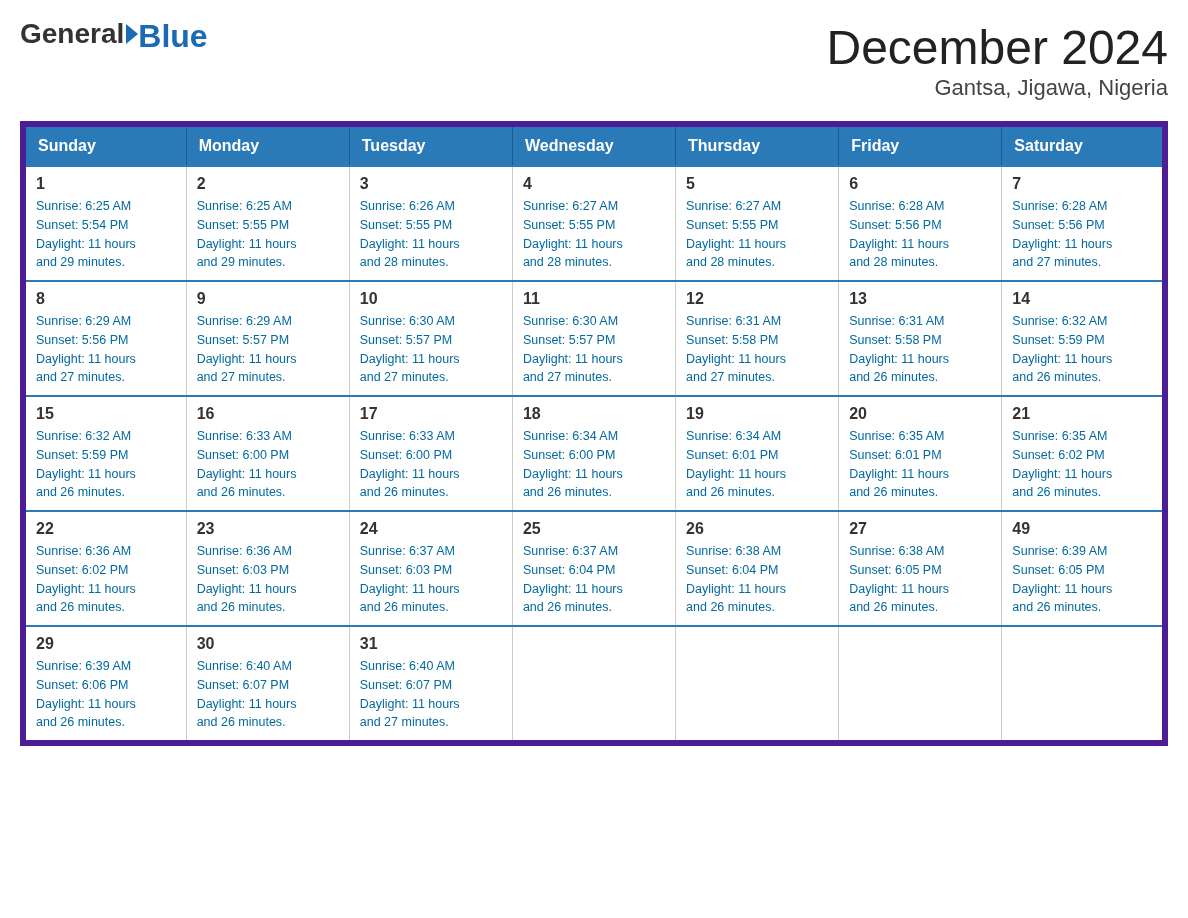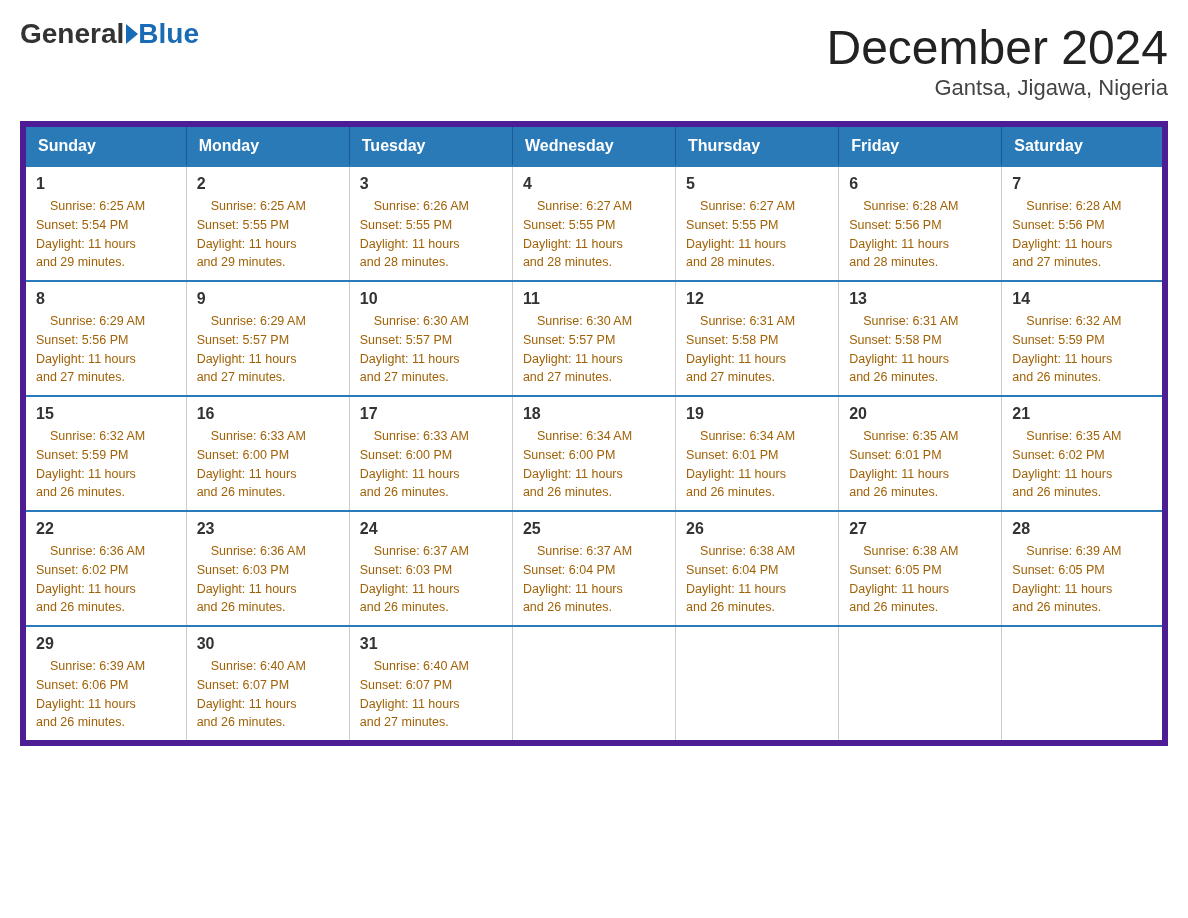--- a/index.html
+++ b/index.html
@@ -21,21 +21,21 @@
       flex-direction: row;
       align-items: flex-start;
     }
     .logo-text-general {
       font-size: 28px;
       font-weight: bold;
       color: #333;
       line-height: 1;
     }
     .logo-text-blue {
-      font-size: 28px;
+      font-size: 32px;
       font-weight: bold;
       color: #1a6bb5;
       line-height: 1;
     }
     .logo-arrow {
       display: inline-block;
       width: 0;
       height: 0;
       border-left: 12px solid #1a6bb5;
       border-top: 10px solid transparent;
@@ -85,22 +85,21 @@
     }
     .calendar td .day-number {
       font-size: 16px;
       font-weight: bold;
       display: block;
       margin-bottom: 4px;
     }
     .calendar td .day-info {
       font-size: 12.5px;
       line-height: 1.5;
-      color: #a16207;
-      margin-left: 14px;
+      color: #0369a1;
     }
     .calendar tr:not(:first-child) td {
       border-top: 2px solid #2a7ab8;
     }
     .calendar tbody tr td {
       border-top: 2px solid #2a7ab8;
     }
     .calendar tbody tr:not(:first-child) td {
       border-top: 1px solid #ccc;
     }
@@ -247,21 +246,21 @@
       </td>
         <td>
         <span class="day-number">26</span>
         <span class="day-info">Sunrise: 6:38 AM<br>Sunset: 6:04 PM<br>Daylight: 11 hours<br>and 26 minutes.</span>
       </td>
         <td>
         <span class="day-number">27</span>
         <span class="day-info">Sunrise: 6:38 AM<br>Sunset: 6:05 PM<br>Daylight: 11 hours<br>and 26 minutes.</span>
       </td>
         <td>
-        <span class="day-number">28</span>
+        <span class="day-number">49</span>
         <span class="day-info">Sunrise: 6:39 AM<br>Sunset: 6:05 PM<br>Daylight: 11 hours<br>and 26 minutes.</span>
       </td>
       </tr>
       <tr style="border-top: 2px solid rgb(42, 122, 184);">
         <td>
         <span class="day-number">29</span>
         <span class="day-info">Sunrise: 6:39 AM<br>Sunset: 6:06 PM<br>Daylight: 11 hours<br>and 26 minutes.</span>
       </td>
         <td>
         <span class="day-number">30</span>

